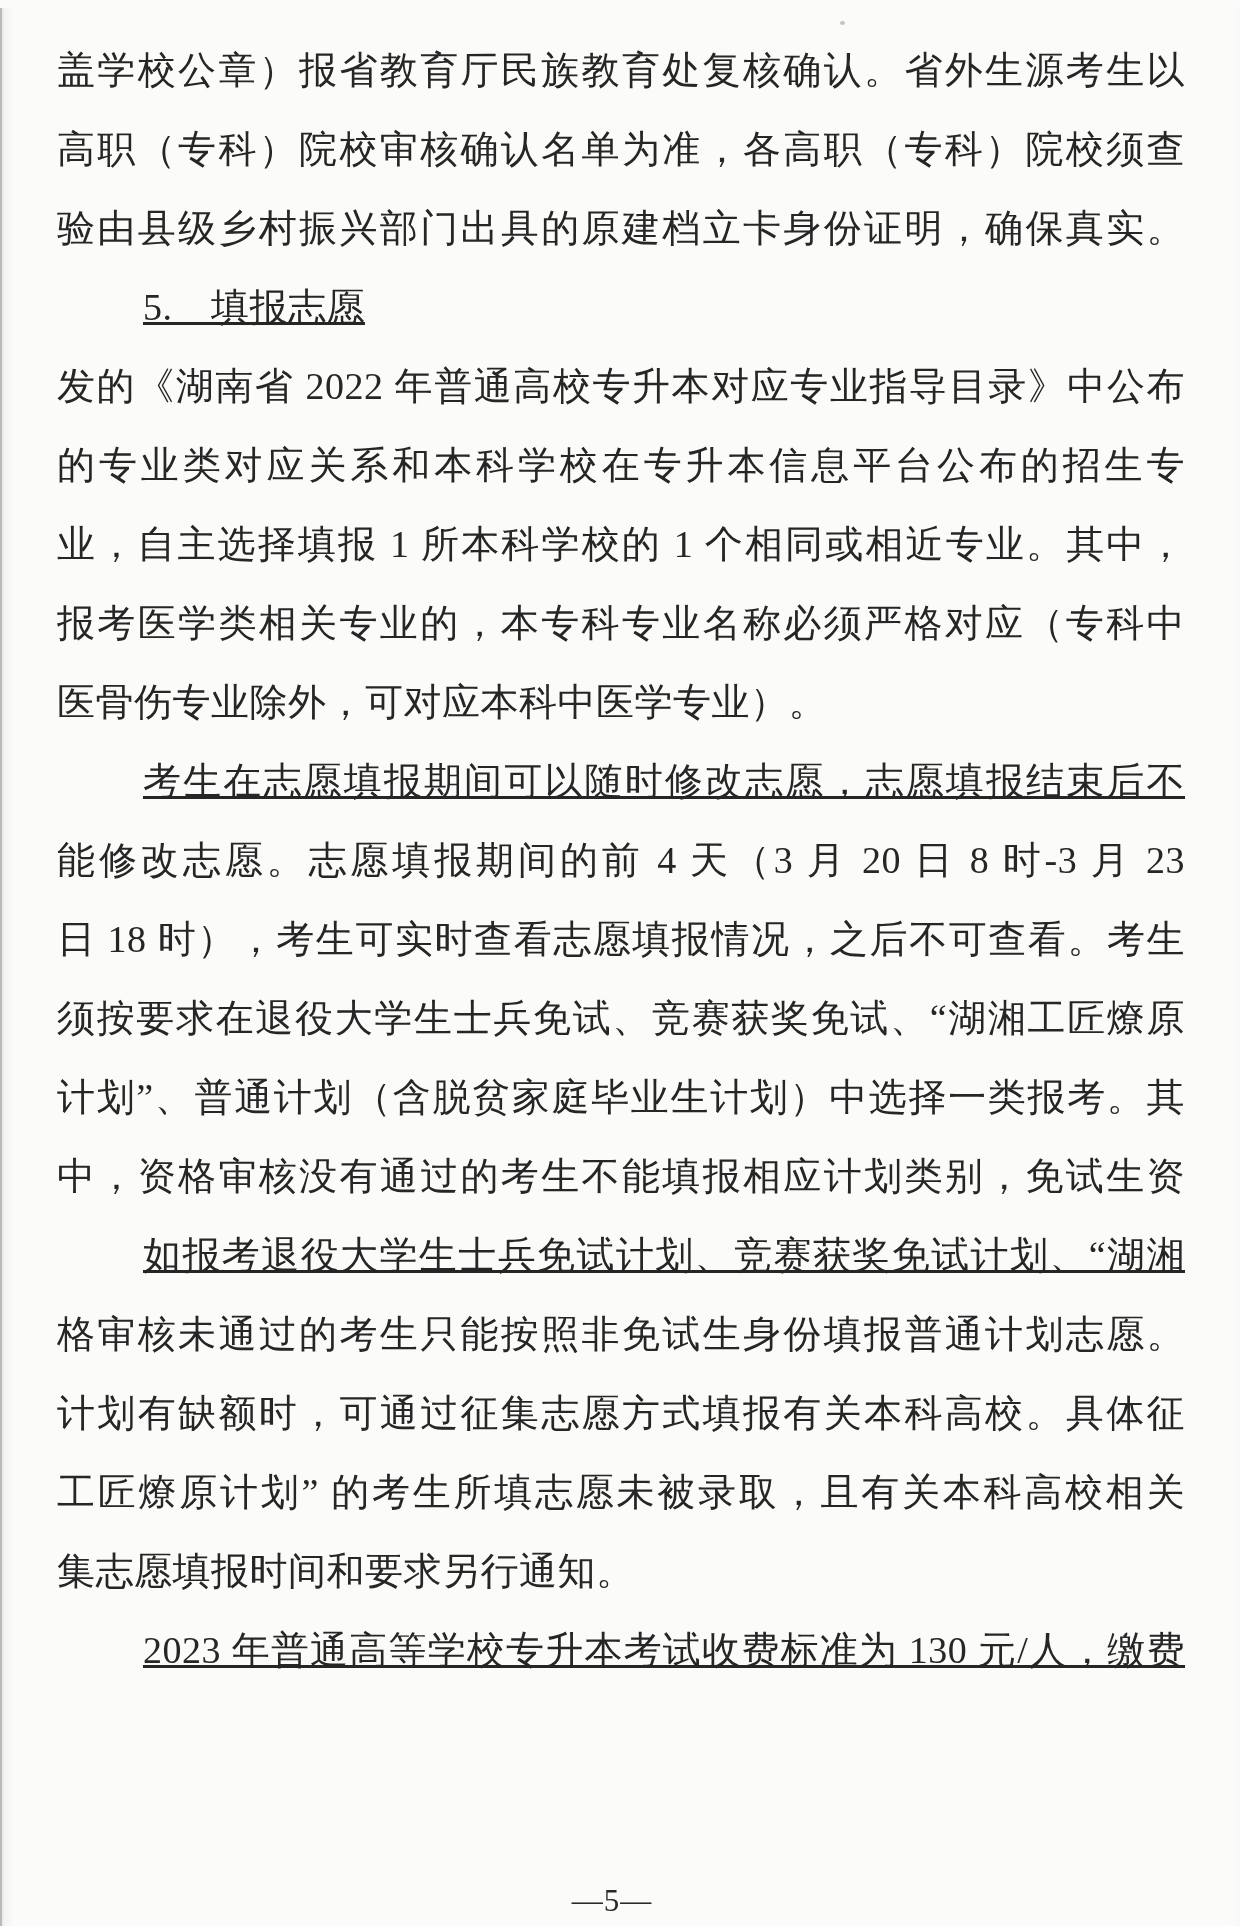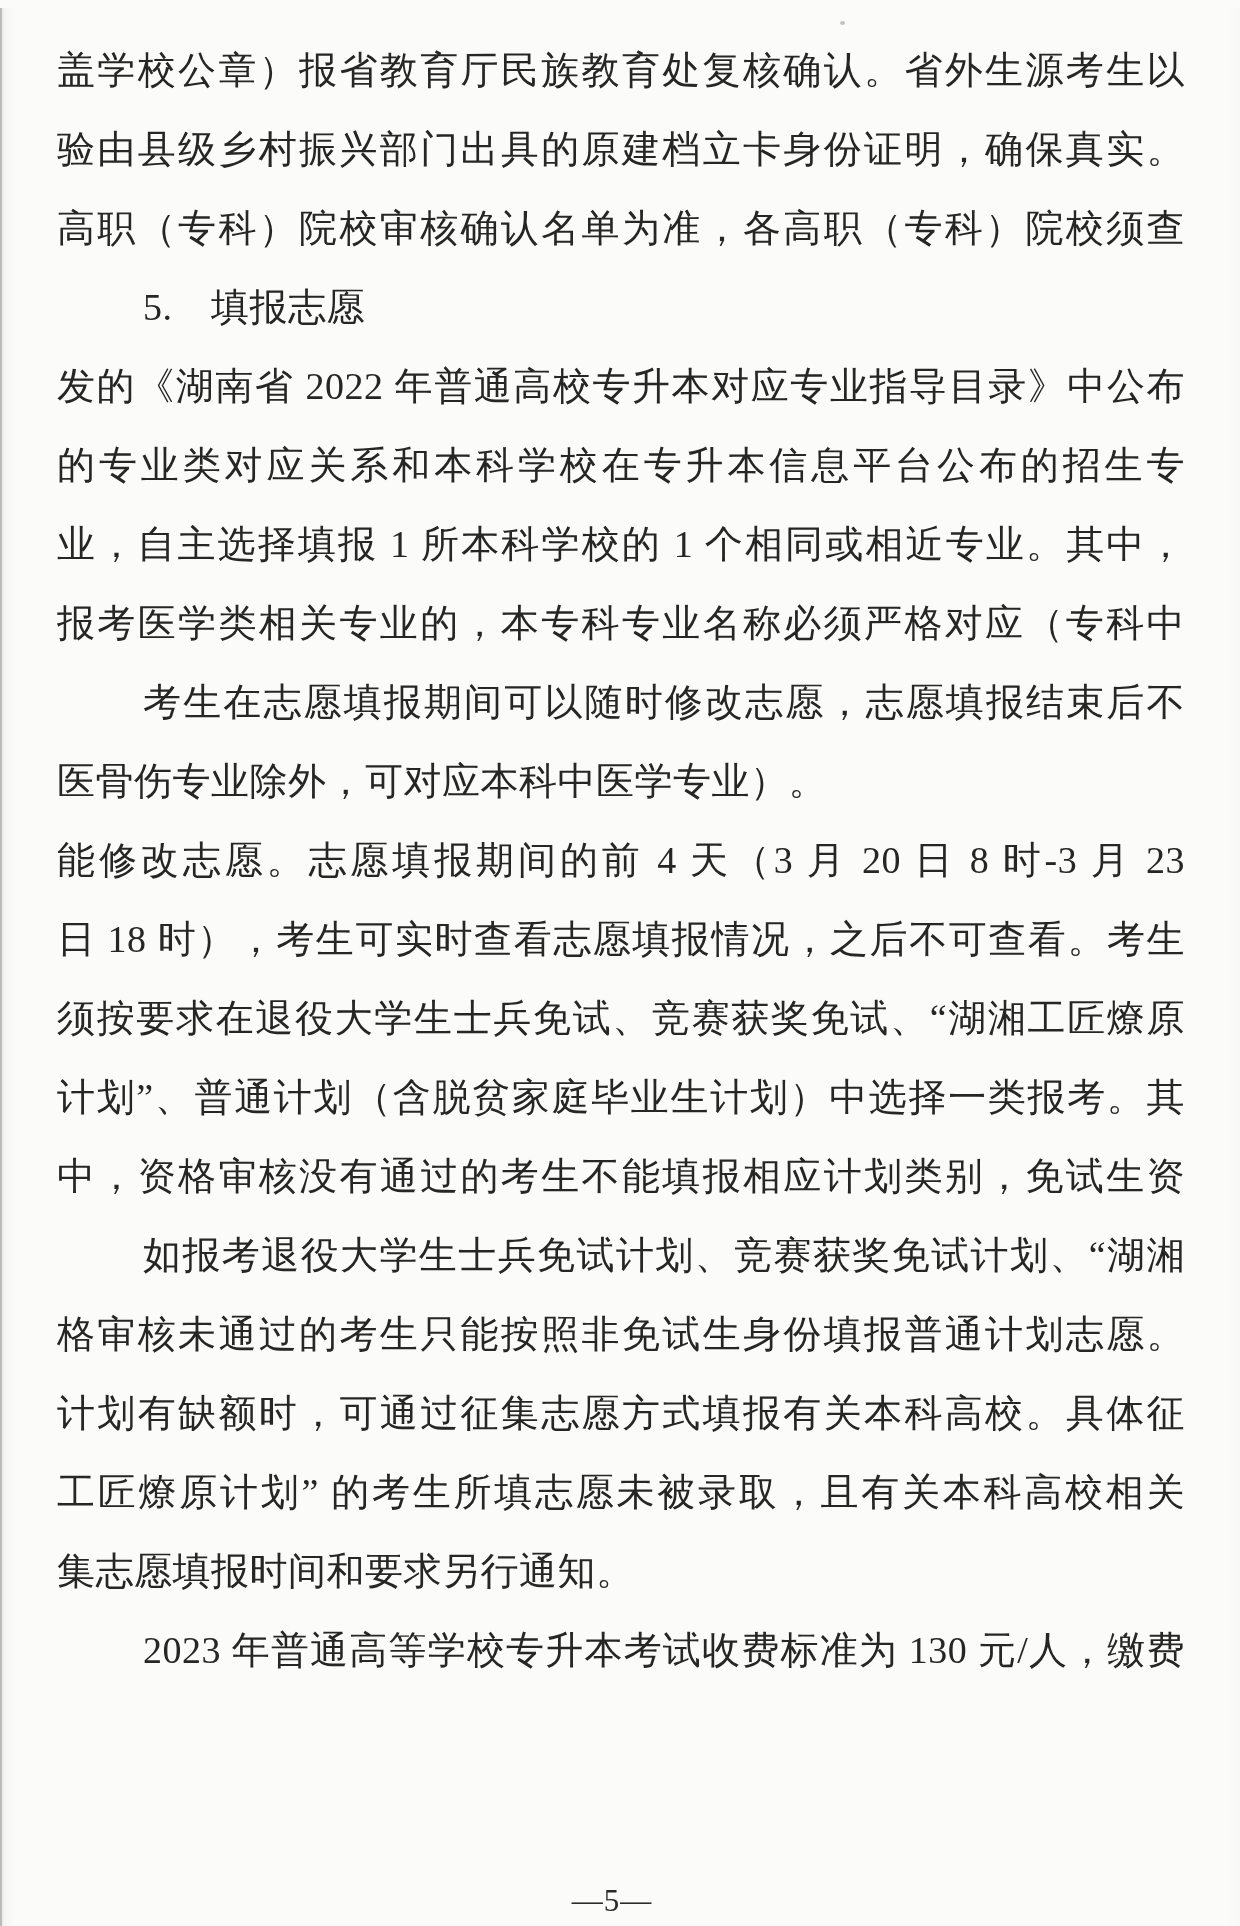--- a/index.html
+++ b/index.html
@@ -56,20 +56,21 @@
     text-align: justify;
     text-align-last: justify;
     text-justify: inter-character;
   }
   .left {
     text-align: left;
     text-align-last: left;
   }
   .indent {
     padding-left: 86px;
+    text-decoration: underline;
   }
   .footer {
     position: absolute;
     left: 0;
     right: 0;
     top: 1872px;
     height: 42px;
     line-height: 42px;
     text-align: center;
     font-size: 31px;
@@ -80,29 +81,29 @@
 </style>
 </head>
 <body>
 
 <div class="page">
   <div class="scan-edge"></div>
   <div class="scan-speck"></div>
 
   <div class="textblock">
     <div class="line j">盖学校公章）报省教育厅民族教育处复核确认。省外生源考生以</div>
+    <div class="line j">高职（专科）院校审核确认名单为准，各高职（专科）院校须查</div>
     <div class="line j">验由县级乡村振兴部门出具的原建档立卡身份证明，确保真实。</div>
-    <div class="line j">高职（专科）院校审核确认名单为准，各高职（专科）院校须查</div>
     <div class="line left indent">5.　填报志愿</div>
     <div class="line j">发的《湖南省 2022 年普通高校专升本对应专业指导目录》中公布</div>
     <div class="line j">的专业类对应关系和本科学校在专升本信息平台公布的招生专</div>
     <div class="line j">业，自主选择填报 1 所本科学校的 1 个相同或相近专业。其中，</div>
     <div class="line j">报考医学类相关专业的，本专科专业名称必须严格对应（专科中</div>
+    <div class="line left">医骨伤专业除外，可对应本科中医学专业）。</div>
     <div class="line j indent">考生在志愿填报期间可以随时修改志愿，志愿填报结束后不</div>
-    <div class="line left">医骨伤专业除外，可对应本科中医学专业）。</div>
     <div class="line j">能修改志愿。志愿填报期间的前 4 天（3 月 20 日 8 时-3 月 23</div>
     <div class="line j">日 18 时），考生可实时查看志愿填报情况，之后不可查看。考生</div>
     <div class="line j">须按要求在退役大学生士兵免试、竞赛获奖免试、“湖湘工匠燎原</div>
     <div class="line j">计划”、普通计划（含脱贫家庭毕业生计划）中选择一类报考。其</div>
     <div class="line j">中，资格审核没有通过的考生不能填报相应计划类别，免试生资</div>
     <div class="line j indent">如报考退役大学生士兵免试计划、竞赛获奖免试计划、“湖湘</div>
     <div class="line j">格审核未通过的考生只能按照非免试生身份填报普通计划志愿。</div>
     <div class="line j">计划有缺额时，可通过征集志愿方式填报有关本科高校。具体征</div>
     <div class="line j">工匠燎原计划” 的考生所填志愿未被录取，且有关本科高校相关</div>
     <div class="line left">集志愿填报时间和要求另行通知。</div>

